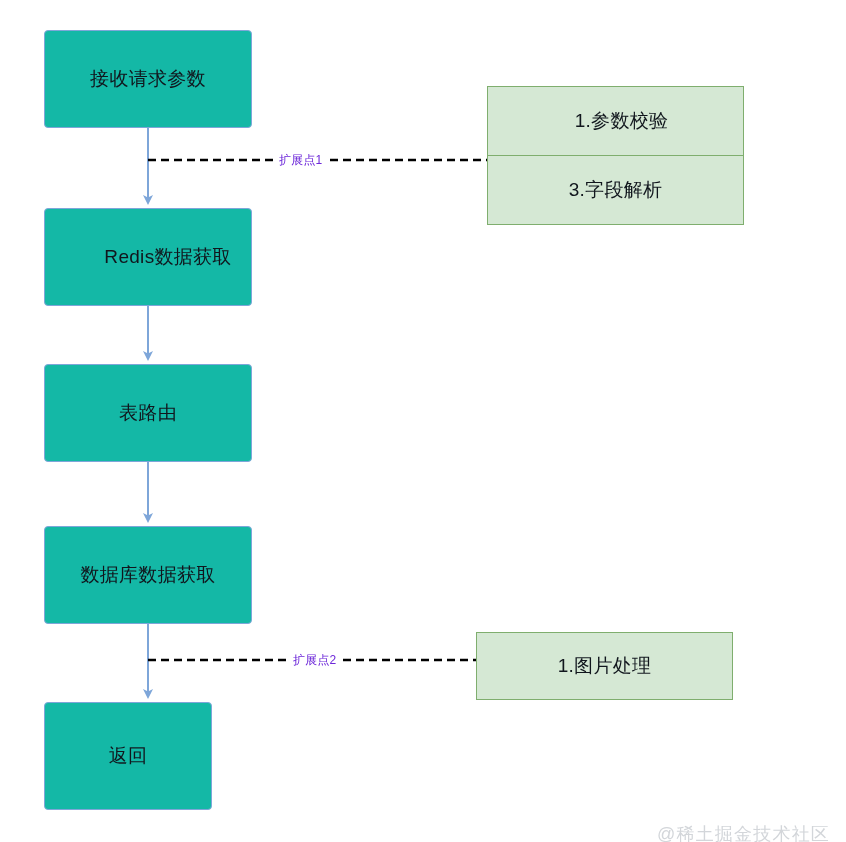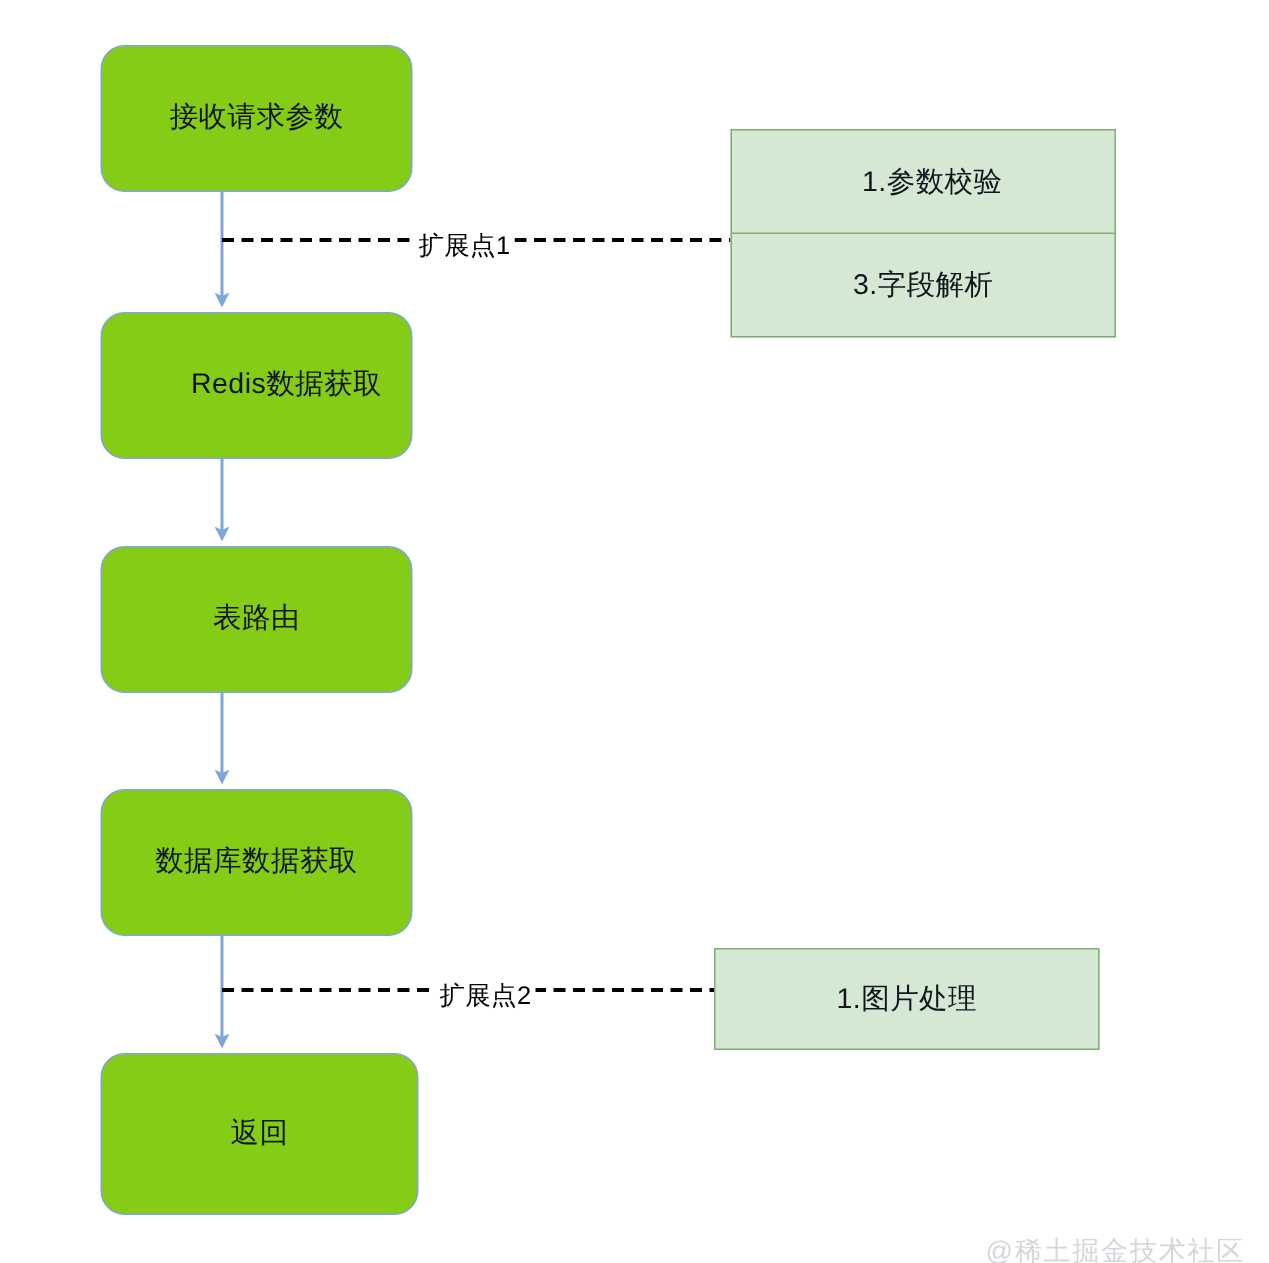--- a/index.html
+++ b/index.html
@@ -29,27 +29,26 @@
     position: absolute;
     box-sizing: border-box;
     display: flex;
     align-items: center;
     justify-content: center;
     text-align: center;
     line-height: 1.25;
     z-index: 2;
   }
   .node-process {
-    background: #84cc16;
+    background: #14b8a6;
     border: 1.6px solid #7ea6d9;
-    border-radius: 16px;
+    border-radius: 4px;
     color: #11161d;
     font-size: 19px;
     letter-spacing: 0.3px;
-    margin-left: 23px;
   }
   .ext-panel {
     position: absolute;
     box-sizing: border-box;
     background: #d5e8d4;
     border: 1.6px solid #7fae6e;
     z-index: 2;
   }
   .ext-row {
     box-sizing: border-box;
@@ -60,22 +59,22 @@
     font-size: 19px;
     letter-spacing: 0.3px;
     width: 100%;
   }
   .ext-row.divided {
     border-bottom: 1.6px solid #7fae6e;
   }
   .edge-label {
     position: absolute;
     background: #ffffff;
-    color: #000000;
-    font-size: 17px;
+    color: #6d28d9;
+    font-size: 12px;
     letter-spacing: 0.2px;
     padding: 0 3px;
     white-space: nowrap;
     z-index: 3;
   }
   .watermark {
     position: absolute;
     color: #d3d6da;
     font-size: 18px;
     letter-spacing: 1.2px;
@@ -130,21 +129,21 @@
   </div>
 
   <div class="node node-process" style="left:44px; top:364px; width:208px; height:98px;">
     <span>表路由</span>
   </div>
 
   <div class="node node-process" style="left:44px; top:526px; width:208px; height:98px;">
     <span>数据库数据获取</span>
   </div>
 
-  <div class="node node-process" style="left:44px; top:702px; width:212px; height:108px;">
+  <div class="node node-process" style="left:44px; top:702px; width:168px; height:108px;">
     <span>返回</span>
   </div>
 
   <div class="ext-panel" style="left:487px; top:86px; width:257px; height:139px;">
     <div class="ext-row divided" style="height:50%;padding-left:12px;">
       <span>1.参数校验</span>
     </div>
     <div class="ext-row" style="height:50%;">
       <span>3.字段解析</span>
     </div>

